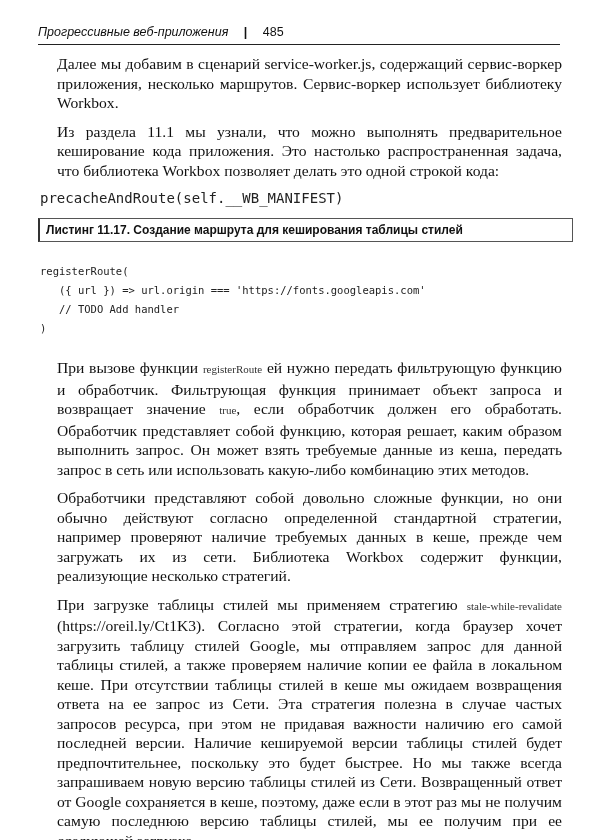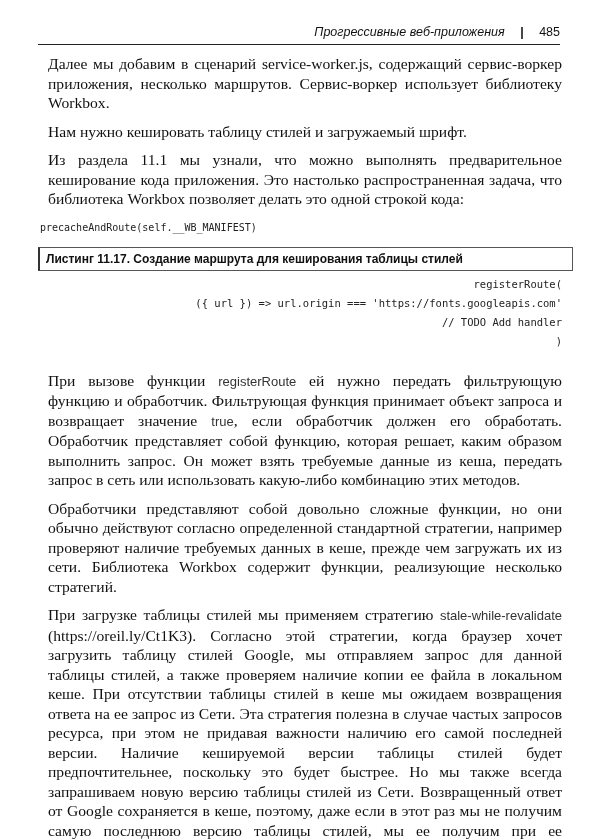--- a/index.html
+++ b/index.html
@@ -2,64 +2,63 @@
 <html><head>
 <meta charset="utf-8">
 <style>
   html, body { margin:0; padding:0; background:#ffffff; }
   body { width:600px; height:840px; position:relative; overflow:hidden; color:#111; }
   .page { position:absolute; left:0; top:0; width:600px; height:840px; }
   .running-head {
     position:absolute; left:38px; top:22px; width:522px; height:22px;
     border-bottom:1.5px solid #222;
     font-family:"Liberation Sans", sans-serif; font-size:12.5px;
-    text-align:right; line-height:20px;
+    text-align:left; line-height:20px;
   }
   .running-head .title { font-style:italic; }
   .running-head .sep { display:inline-block; margin:0 12px; font-weight:bold; }
   .running-head .pnum { font-weight:normal; }
   .body {
     position:absolute; left:40px; top:54px; width:522px;
     font-family:"Liberation Serif", serif; font-size:15.6px; line-height:19.5px;
   }
-  .p { margin:0 0 9px 8px; text-align:justify; }
-  .code-inline { font-family:Liberation Sans, sans-serif; font-size:13px; color:#333; }
+  .p { margin:0 0 9px 17px; text-align:justify; }
+  .code-inline { font-family:Liberation Serif, serif; font-size:11px; color:#333; }
   .code-block {
-    font-family:"DejaVu Sans Mono", monospace; font-size:10px; line-height:19px;
+    font-family:"DejaVu Sans Mono", monospace; font-size:14px; line-height:19px;
     color:#222; margin:0 0 8px 0; white-space:pre;
   }
   .listing-caption {
-    margin:10px 0 4px -2px; width:520px;
+    margin:10px 0 20px -2px; width:520px;
     border:1px solid #555; border-left:2px solid #333;
     padding:3px 6px; height:16px;
     font-family:"Liberation Sans", sans-serif; font-weight:bold; font-size:12px; line-height:16px;
   }
   .listing-code {
     font-family:"DejaVu Sans Mono", monospace; font-size:10.5px; line-height:19px;
-    color:#222; white-space:pre; margin:0 0 20px 0;text-align:right;
+    color:#222; white-space:pre; margin:0 0 20px 0;
   }
   .link-bold { font-weight:normal; }
   .italic { }
 </style>
 </head>
 <body>
 
 <div class="page">
 
   <div class="running-head">
     <span class="title">Прогрессивные веб-приложения</span>
     <span class="sep">|</span>
     <span class="pnum">485</span>
   </div>
 
   <div class="body">
 
     <p class="p">Далее мы добавим в сценарий service-worker.js, содержащий сервис-воркер приложения, несколько маршрутов. Сервис-воркер использует библиотеку Workbox.</p>
 
-    <p class="p">Нам нужно кешировать таблицу стилей и загружаемый шрифт.</p>
 
     <p class="p"><span>Из </span><span class="italic">раздела 11.1</span><span> мы узнали, что можно выполнять предварительное кеширование кода приложения. Это настолько распространенная задача, что библиотека Workbox позволяет делать это одной строкой кода:</span></p>
 
     <div class="code-block">precacheAndRoute(self.__WB_MANIFEST)</div>
 
 
     <div class="listing-caption">Листинг 11.17. Создание маршрута для кеширования таблицы стилей</div>
 
     <div class="listing-code">registerRoute(
    ({ url }) =&gt; url.origin === 'https://fonts.googleapis.com'

